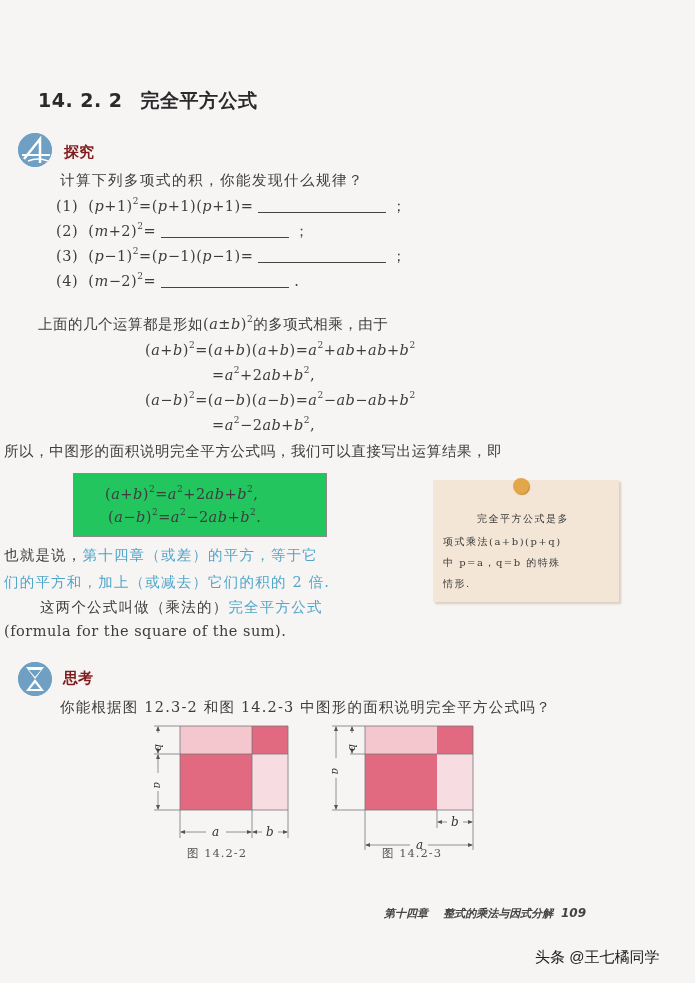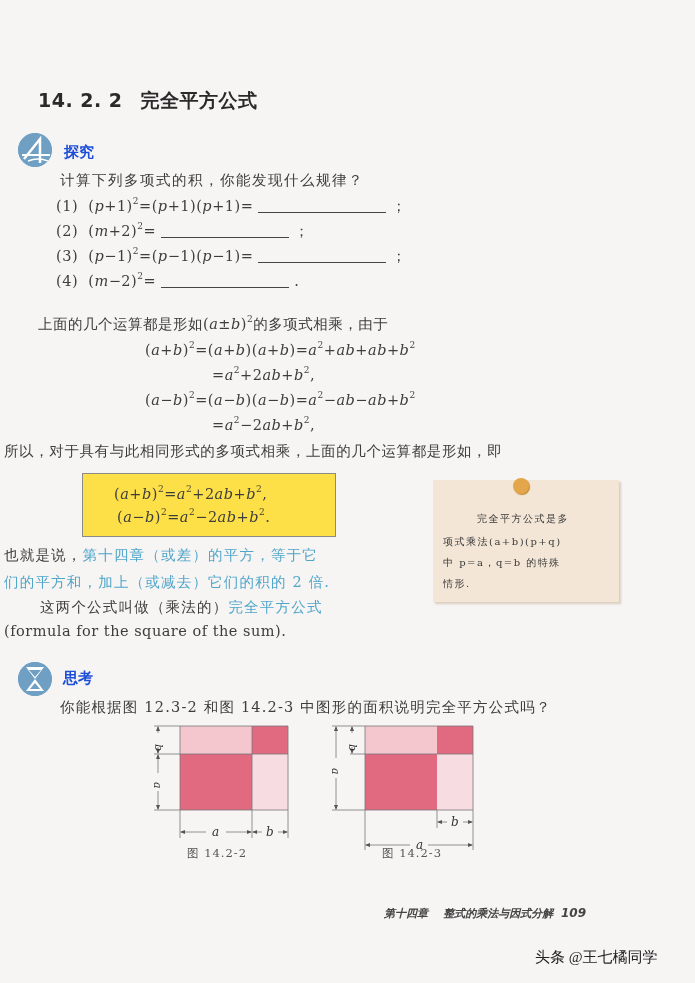--- a/index.html
+++ b/index.html
@@ -6,39 +6,39 @@
   body {
     width:695px; height:983px; position:relative; overflow:hidden;
     background:#f7f4f4;
     font-family:"DejaVu Serif", serif;
     color:#3a3a3a;
   }
   .abs { position:absolute; }
   .title { left:38px; top:88px; font-family:"DejaVu Sans", sans-serif; font-weight:bold; font-size:19px; color:#2a2a2a; letter-spacing:0.5px; }
   .title .num { margin-right:18px; }
   .sec-icon { width:34px; height:34px; border-radius:50%; background:#6fa0c4; overflow:hidden; }
-  .sec-label { font-family:"DejaVu Sans", sans-serif; font-weight:bold; font-size:15px; color:#1d4ed8; }
+  .sec-label { font-family:"DejaVu Sans", sans-serif; font-weight:bold; font-size:15px; color:#7f1d1d; }
   .txt { font-size:14.5px; color:#3d3d3d; letter-spacing:1.5px; white-space:nowrap; }
   .math { font-family:"DejaVu Serif", serif; font-size:14.5px; color:#3d3d3d; white-space:nowrap; letter-spacing:0.5px; }
   .math i { font-style:italic; }
   .math sup { font-size:9px; vertical-align:7px; line-height:0; }
   .blank { display:inline-block; border-bottom:1px solid #444; vertical-align:-2px; }
-  .formula-box { left:82px; top:473px; width:252px; height:62px; border:1px solid #8a8a8a; background:#fde047; }
+  .formula-box { left:73px; top:473px; width:252px; height:62px; border:1px solid #8a8a8a; background:#22c55e; }
   .formula-box .math { position:absolute; }
   .blue { color:#4fa6c9; }
   .note {
     left:433px; top:480px; width:186px; height:122px;
     background:#f3e6d6; box-shadow:2px 2px 2px #d9cdbf;
   }
   .note .line { position:absolute; left:10px; font-size:10px; letter-spacing:1.5px; color:#3a3a3a; white-space:nowrap; font-family:"DejaVu Serif", serif;}
   .pin { width:16px; height:16px; border-radius:50%; background:#e4a64a; box-shadow:1px 1px 1px #c48a33; }
   .fig-caption { font-size:11.5px; color:#555; letter-spacing:1px; white-space:nowrap; }
   .dim { font-size:11px; font-style:italic; color:#333; }
   .footer { font-family:"DejaVu Sans", sans-serif; font-size:11px; color:#444; white-space:nowrap; font-weight:bold; }
-  .watermark { font-family:Liberation Serif, serif; font-size:15px; color:#222; white-space:nowrap; }
+  .watermark { font-family:Liberation Sans, sans-serif; font-size:15px; color:#222; white-space:nowrap; }
 </style>
 </head>
 <body>
 
 <div class="abs title">
   <span class="num">14. 2. 2</span><span>完全平方公式</span>
 </div>
 
 <div class="abs sec-icon" style="left:18px;top:133px;">
   <svg width="34" height="34" viewBox="0 0 34 34">
@@ -78,21 +78,21 @@
 </div>
 
 <div class="abs txt" style="left:38px;top:315px;letter-spacing:0.5px;">
   <span>上面的几个运算都是形如</span><span class="math">(<i>a</i>±<i>b</i>)<sup>2</sup></span><span>的多项式相乘，由于</span>
 </div>
 <div class="abs math" style="left:145px;top:342px;">(<i>a</i>+<i>b</i>)<sup>2</sup>=(<i>a</i>+<i>b</i>)(<i>a</i>+<i>b</i>)=<i>a</i><sup>2</sup>+<i>ab</i>+<i>ab</i>+<i>b</i><sup>2</sup></div>
 <div class="abs math" style="left:212px;top:367px;">=<i>a</i><sup>2</sup>+2<i>ab</i>+<i>b</i><sup>2</sup>,</div>
 <div class="abs math" style="left:145px;top:392px;">(<i>a</i>−<i>b</i>)<sup>2</sup>=(<i>a</i>−<i>b</i>)(<i>a</i>−<i>b</i>)=<i>a</i><sup>2</sup>−<i>ab</i>−<i>ab</i>+<i>b</i><sup>2</sup></div>
 <div class="abs math" style="left:212px;top:417px;">=<i>a</i><sup>2</sup>−2<i>ab</i>+<i>b</i><sup>2</sup>,</div>
 
-<div class="abs txt" style="left:4px;top:442px;letter-spacing:0.6px;">所以，对于具有与此相同形式的多项式相乘，上面的几个运算都是形如，即</div>
+<div class="abs txt" style="left:4px;top:442px;letter-spacing:0.6px;">所以，中图形的面积说明完全平方公式吗，我们可以直接写出运算结果，即</div>
 
 <div class="abs formula-box">
   <div class="math" style="left:31px;top:12px;">(<i>a</i>+<i>b</i>)<sup>2</sup>=<i>a</i><sup>2</sup>+2<i>ab</i>+<i>b</i><sup>2</sup>,</div>
   <div class="math" style="left:34px;top:35px;">(<i>a</i>−<i>b</i>)<sup>2</sup>=<i>a</i><sup>2</sup>−2<i>ab</i>+<i>b</i><sup>2</sup>.</div>
 </div>
 
 <div class="abs txt" style="left:4px;top:546px;letter-spacing:1.2px;">
   <span>也就是说，</span><span class="blue">第十四章（或差）的平方，等于它</span>
 </div>
 <div class="abs txt blue" style="left:4px;top:573px;letter-spacing:1.2px;">们的平方和，加上（或减去）它们的积的 2 倍.</div>

